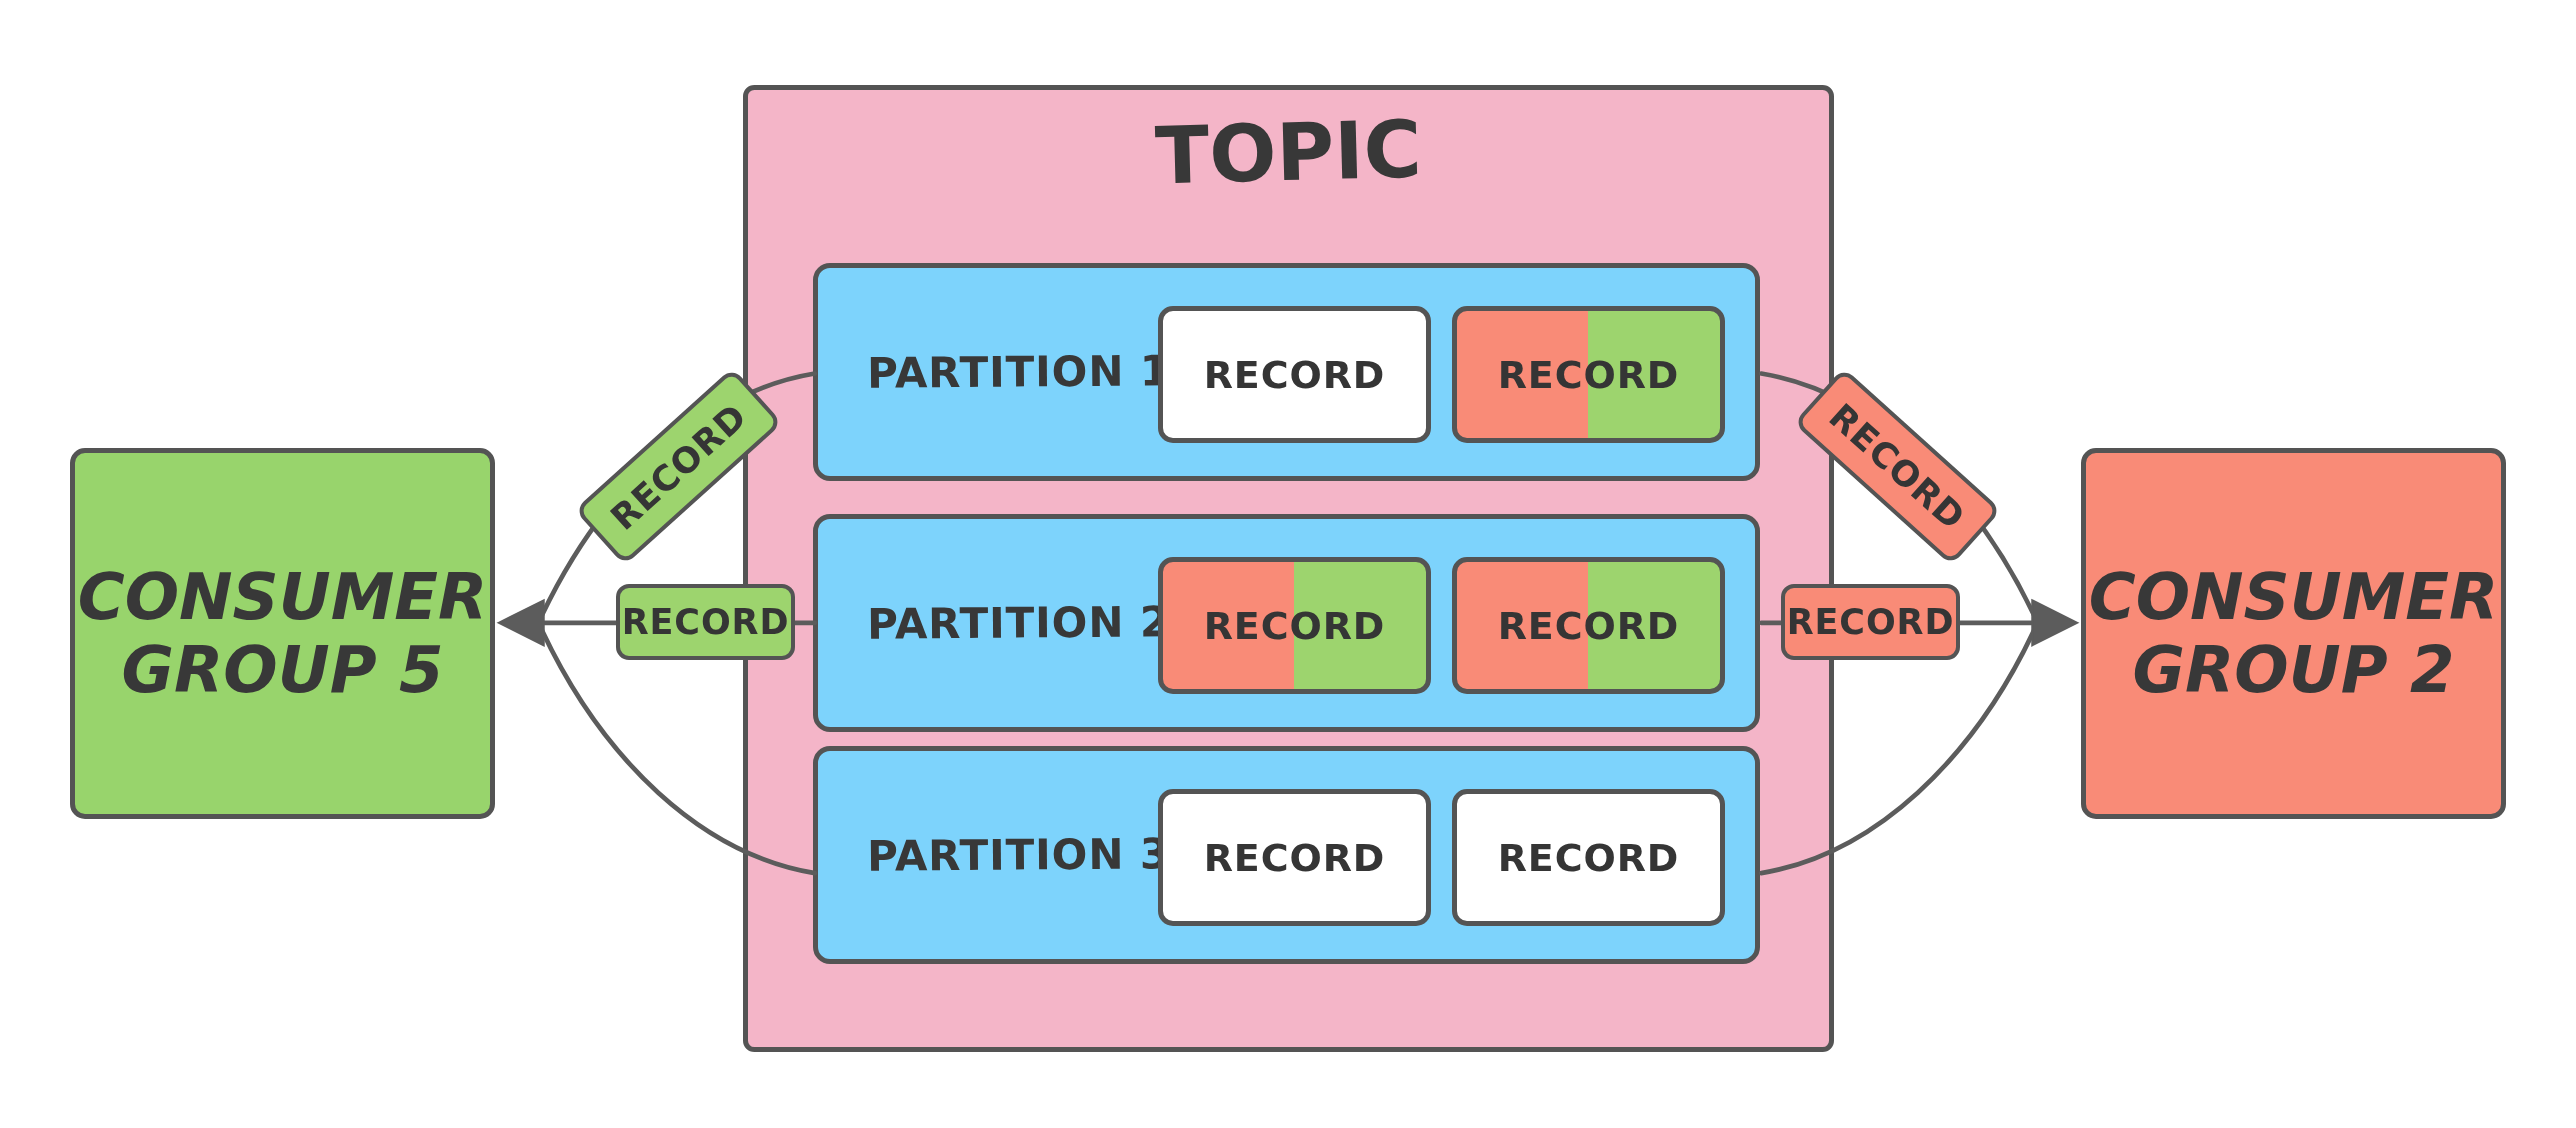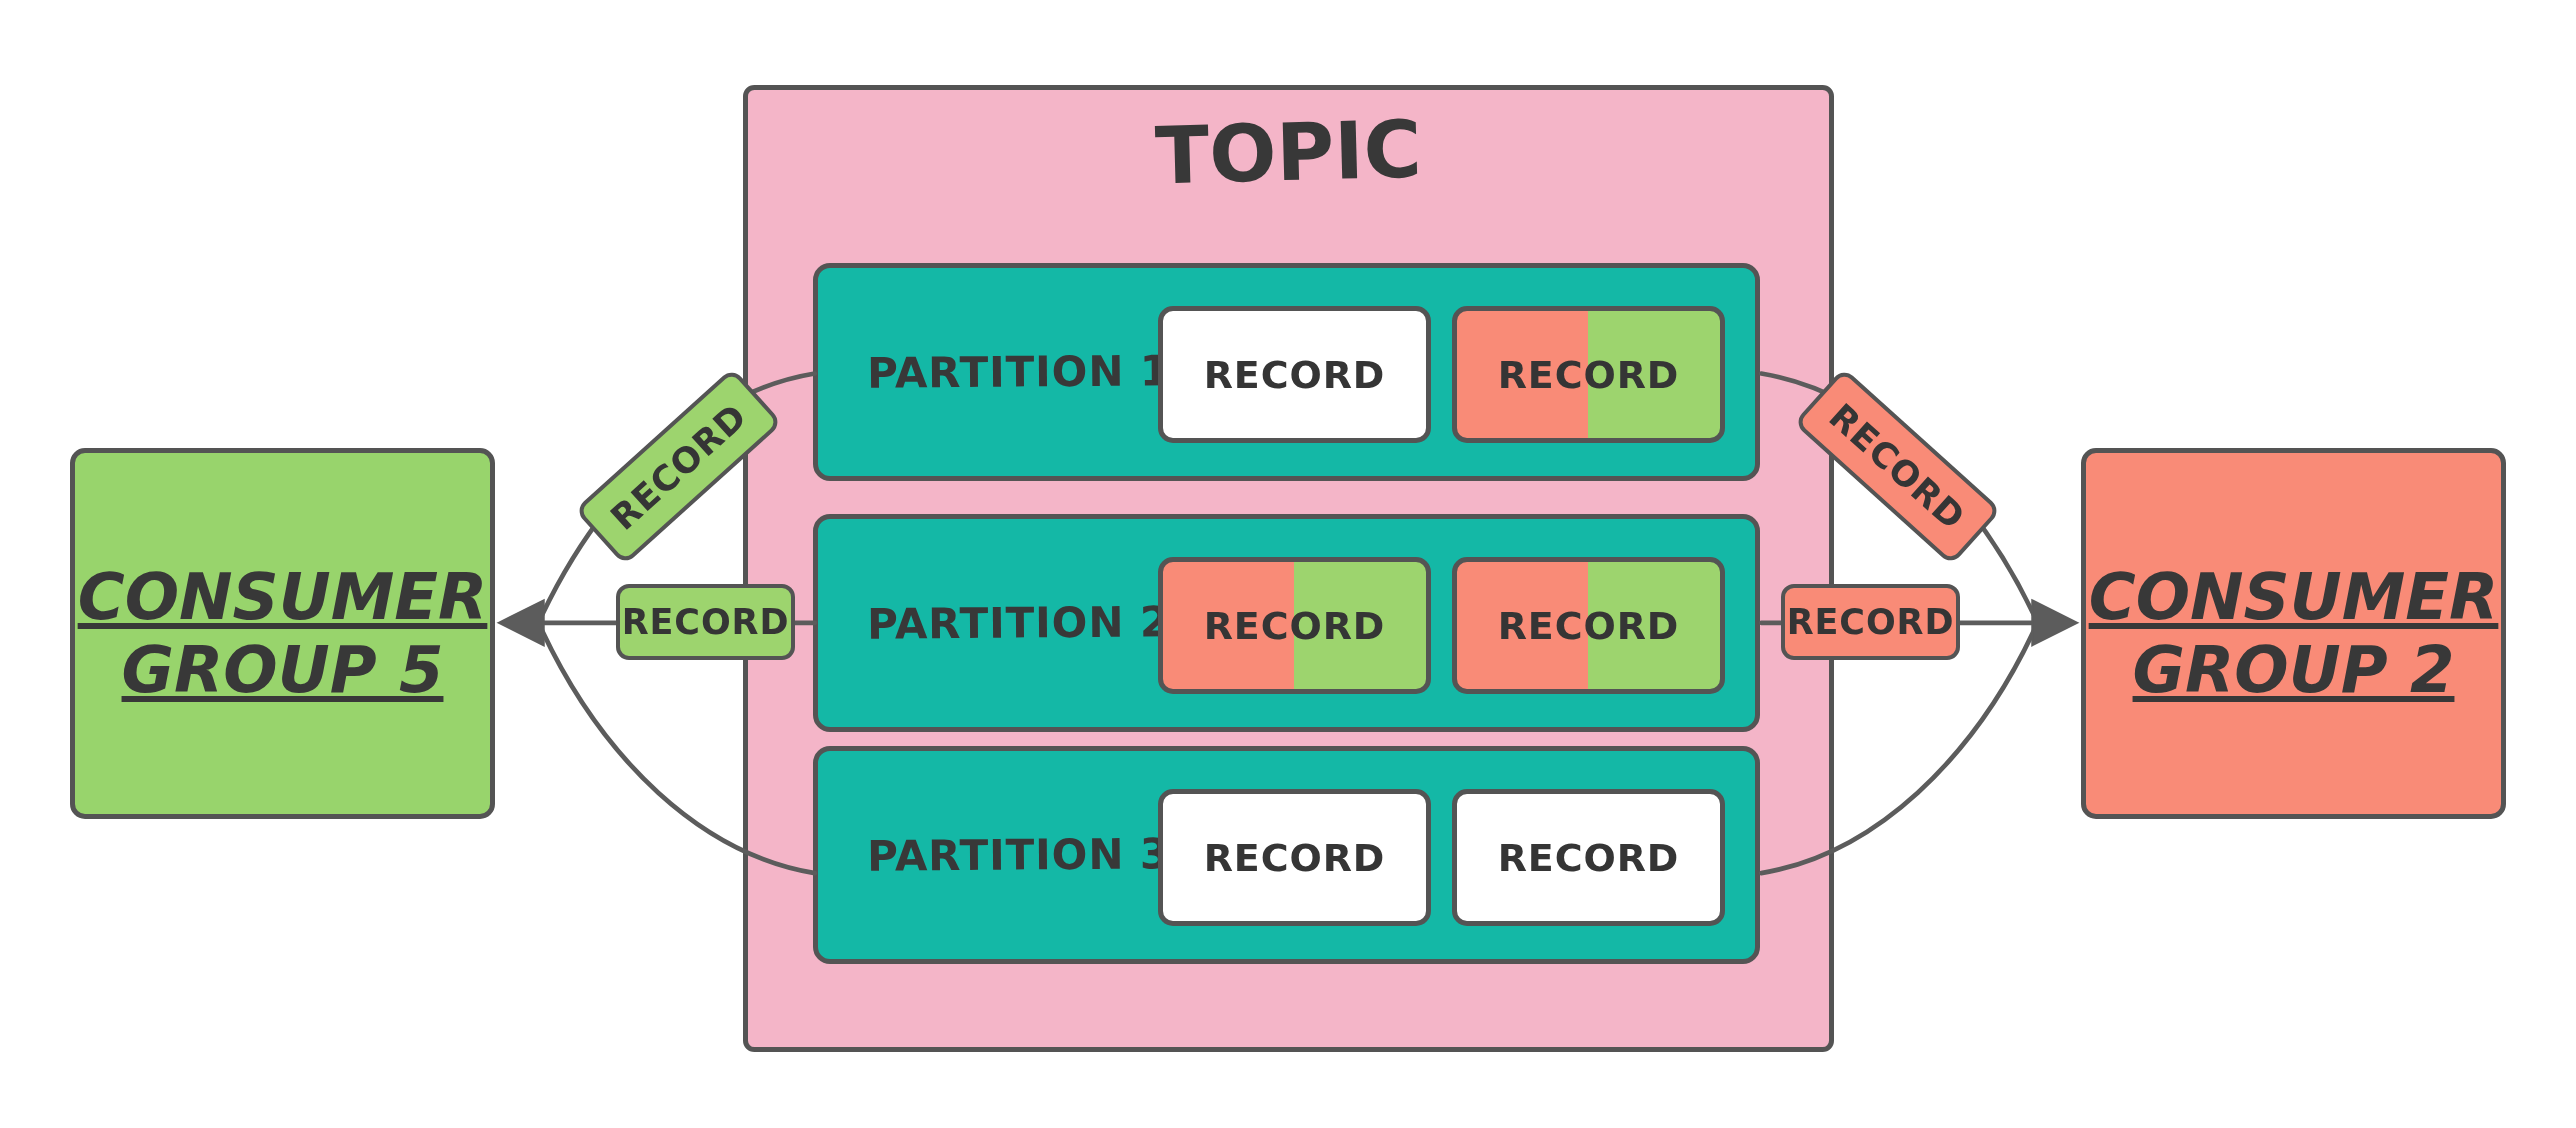--- a/index.html
+++ b/index.html
@@ -49,21 +49,21 @@
     font-weight: 700;
     color: #383838;
     transform: rotate(-1.5deg);
   }
 
   
   .partition {
     position: absolute;
     left: 65px;               
     width: 947px; height: 218px;
-    background: #14b8a6;
+    background: #7dd3fc;
     border: 5.6px solid #545454;
     border-radius: 17px;
   }
   .partition-1 { top: 173px; }  
   .partition-2 { top: 424px; padding-left: 30px; }  
   .partition-3 { top: 656px; }  
   .partition-label {
     position: absolute;
     left: 49px; top: 50%;
     transform: translateY(-50%) rotate(-0.5deg);
@@ -106,21 +106,20 @@
     display: flex;
     flex-direction: column;
     align-items: center;
     justify-content: center;
     text-align: center;
     font-size: 64px;
     font-weight: 700;
     line-height: 1.14;
     color: #383838;
     font-style: oblique 8deg;
-    text-decoration: underline;
   }
   .consumer-group-1 { left: 70px;  background: #98d46c; }
   .consumer-group-2 { left: 2081px; background: #f98b77; }
 
   
   .edge-badge {
     position: absolute;
     display: flex;
     align-items: center;
     justify-content: center;

